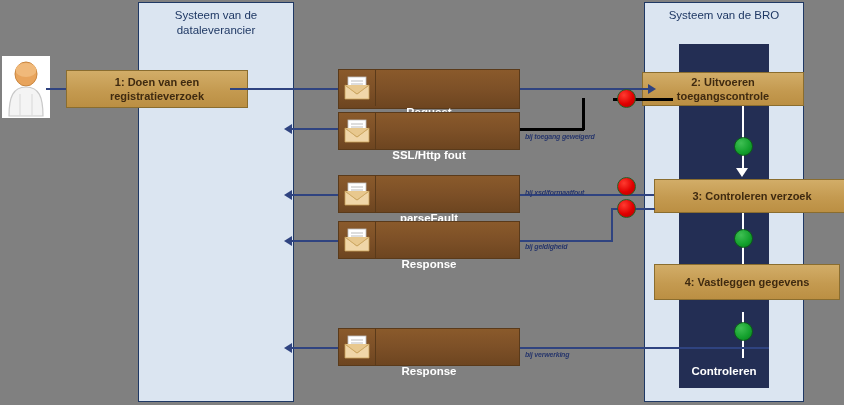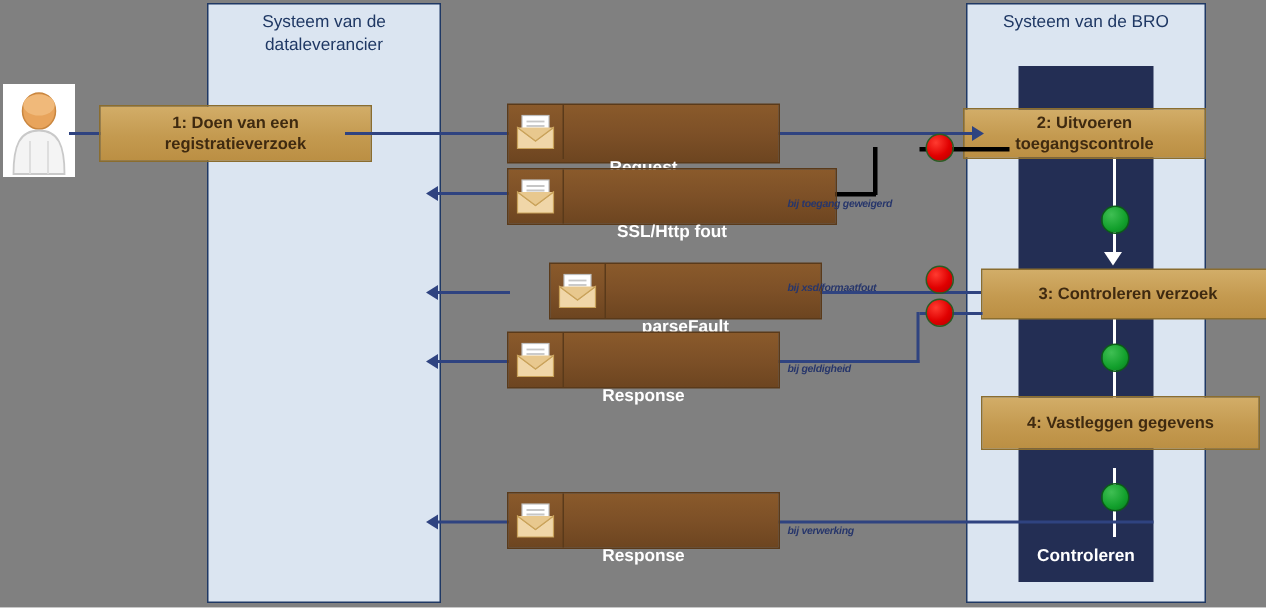--- a/index.html
+++ b/index.html
@@ -267,35 +267,35 @@
         <line x1="7" y1="5" x2="19" y2="5" stroke="#c6c6c6" stroke-width="1.2"></line>
         <line x1="7" y1="8" x2="19" y2="8" stroke="#c6c6c6" stroke-width="1.2"></line>
         <line x1="7" y1="11" x2="19" y2="11" stroke="#c6c6c6" stroke-width="1.2"></line>
         <path d="M1 9 L13 18 L25 9 L25 23 L1 23 Z" fill="#f0d6a8" stroke="#c9a25a" stroke-width="0.8"></path>
         <path d="M1 9 L13 18 L25 9" fill="#e8c88e" stroke="#c9a25a" stroke-width="0.8"></path>
       </svg>
     </div>
     <div class="msg-label">Request</div>
   </div>
 
-  <div class="msg-box" style="left:338px; top:112px; width:220px; height:38px;">
+  <div class="msg-box" style="left:338px; top:112px; width:182px; height:38px;">
     <div class="msg-icon-cell">
       <svg width="26" height="24" viewBox="0 0 26 24">
         <rect x="4" y="1" width="18" height="15" fill="#ffffff" stroke="#bfbfbf" stroke-width="0.8"></rect>
         <line x1="7" y1="5" x2="19" y2="5" stroke="#c6c6c6" stroke-width="1.2"></line>
         <line x1="7" y1="8" x2="19" y2="8" stroke="#c6c6c6" stroke-width="1.2"></line>
         <line x1="7" y1="11" x2="19" y2="11" stroke="#c6c6c6" stroke-width="1.2"></line>
         <path d="M1 9 L13 18 L25 9 L25 23 L1 23 Z" fill="#f0d6a8" stroke="#c9a25a" stroke-width="0.8"></path>
         <path d="M1 9 L13 18 L25 9" fill="#e8c88e" stroke="#c9a25a" stroke-width="0.8"></path>
       </svg>
     </div>
     <div class="msg-label">SSL/Http fout</div>
   </div>
 
-  <div class="msg-box" style="left:338px; top:175px; width:182px; height:38px;margin-left:28px;">
+  <div class="msg-box" style="left:338px; top:175px; width:182px; height:38px;">
     <div class="msg-icon-cell">
       <svg width="26" height="24" viewBox="0 0 26 24">
         <rect x="4" y="1" width="18" height="15" fill="#ffffff" stroke="#bfbfbf" stroke-width="0.8"></rect>
         <line x1="7" y1="5" x2="19" y2="5" stroke="#c6c6c6" stroke-width="1.2"></line>
         <line x1="7" y1="8" x2="19" y2="8" stroke="#c6c6c6" stroke-width="1.2"></line>
         <line x1="7" y1="11" x2="19" y2="11" stroke="#c6c6c6" stroke-width="1.2"></line>
         <path d="M1 9 L13 18 L25 9 L25 23 L1 23 Z" fill="#f0d6a8" stroke="#c9a25a" stroke-width="0.8"></path>
         <path d="M1 9 L13 18 L25 9" fill="#e8c88e" stroke="#c9a25a" stroke-width="0.8"></path>
       </svg>
     </div>

